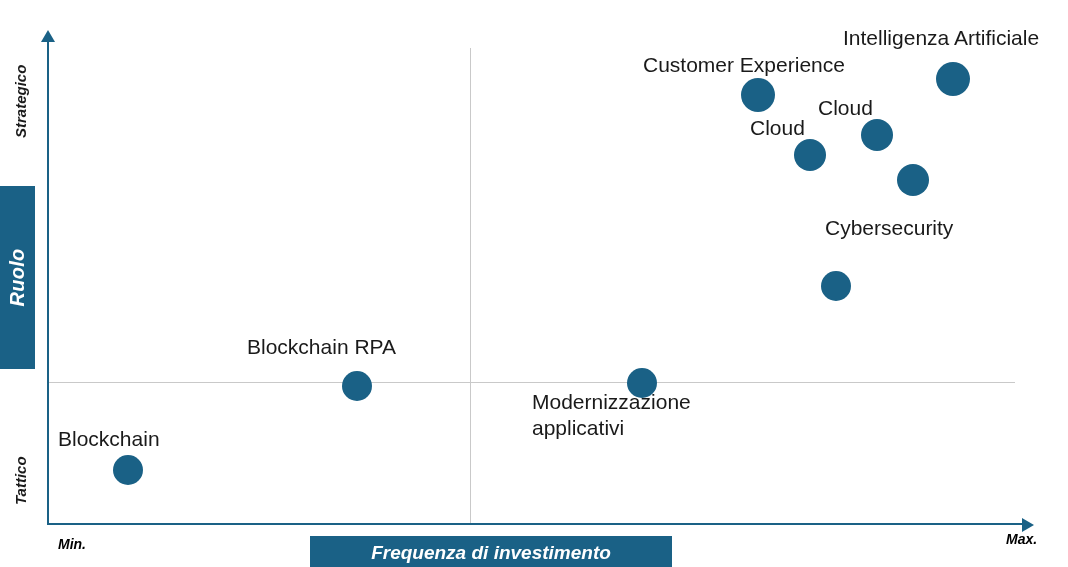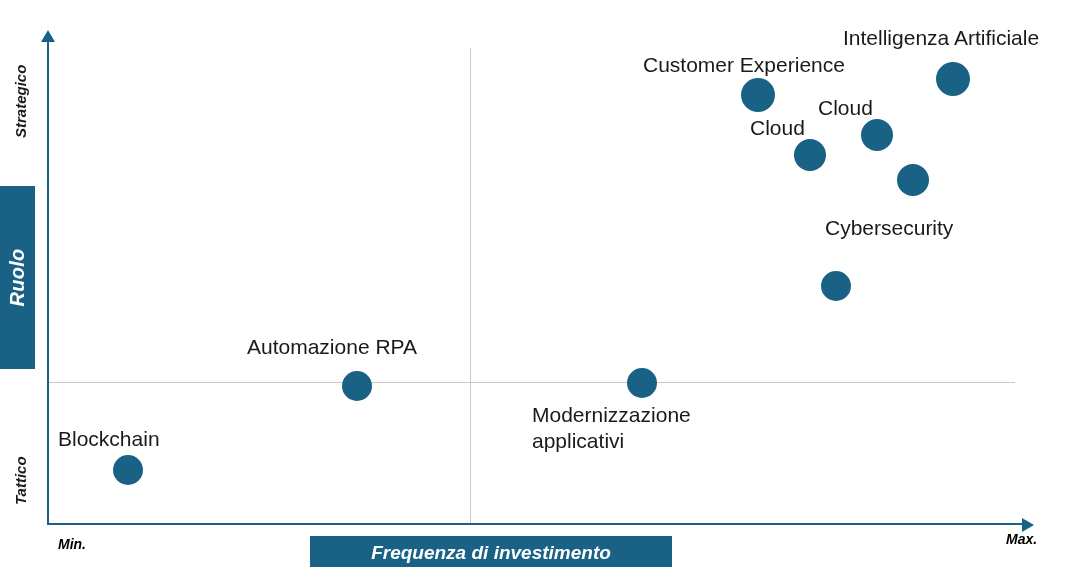--- a/index.html
+++ b/index.html
@@ -195,25 +195,25 @@
   <div class="bubble" style="left:861px; top:119px; width:32px; height:32px;"></div>
 
   <div class="pt-label" style="left:750px; top:115px; width:120px;">Cloud</div>
   <div class="bubble" style="left:794px; top:139px; width:32px; height:32px;"></div>
 
   <div class="bubble" style="left:897px; top:164px; width:32px; height:32px;"></div>
   <div class="pt-label" style="left:825px; top:215px; width:180px;">Cybersecurity</div>
 
   <div class="bubble" style="left:821px; top:271px; width:30px; height:30px;"></div>
 
-  <div class="pt-label" style="left:247px; top:334px; width:220px;">Automazione RPA</div>
+  <div class="pt-label" style="left:247px; top:334px; width:220px;">Blockchain RPA</div>
   <div class="bubble" style="left:342px; top:371px; width:30px; height:30px;"></div>
 
   <div class="bubble" style="left:627px; top:368px; width:30px; height:30px;"></div>
-  <div class="pt-label two-line" style="left:532px; top:402px; width:220px;">
+  <div class="pt-label two-line" style="left:532px; top:389px; width:220px;">
     <div>Modernizzazione</div>
     <div>applicativi</div>
   </div>
 
   <div class="pt-label" style="left:58px; top:426px; width:140px;">Blockchain</div>
   <div class="bubble" style="left:113px; top:455px; width:30px; height:30px;"></div>
 
 </div>
 
 </body></html>

